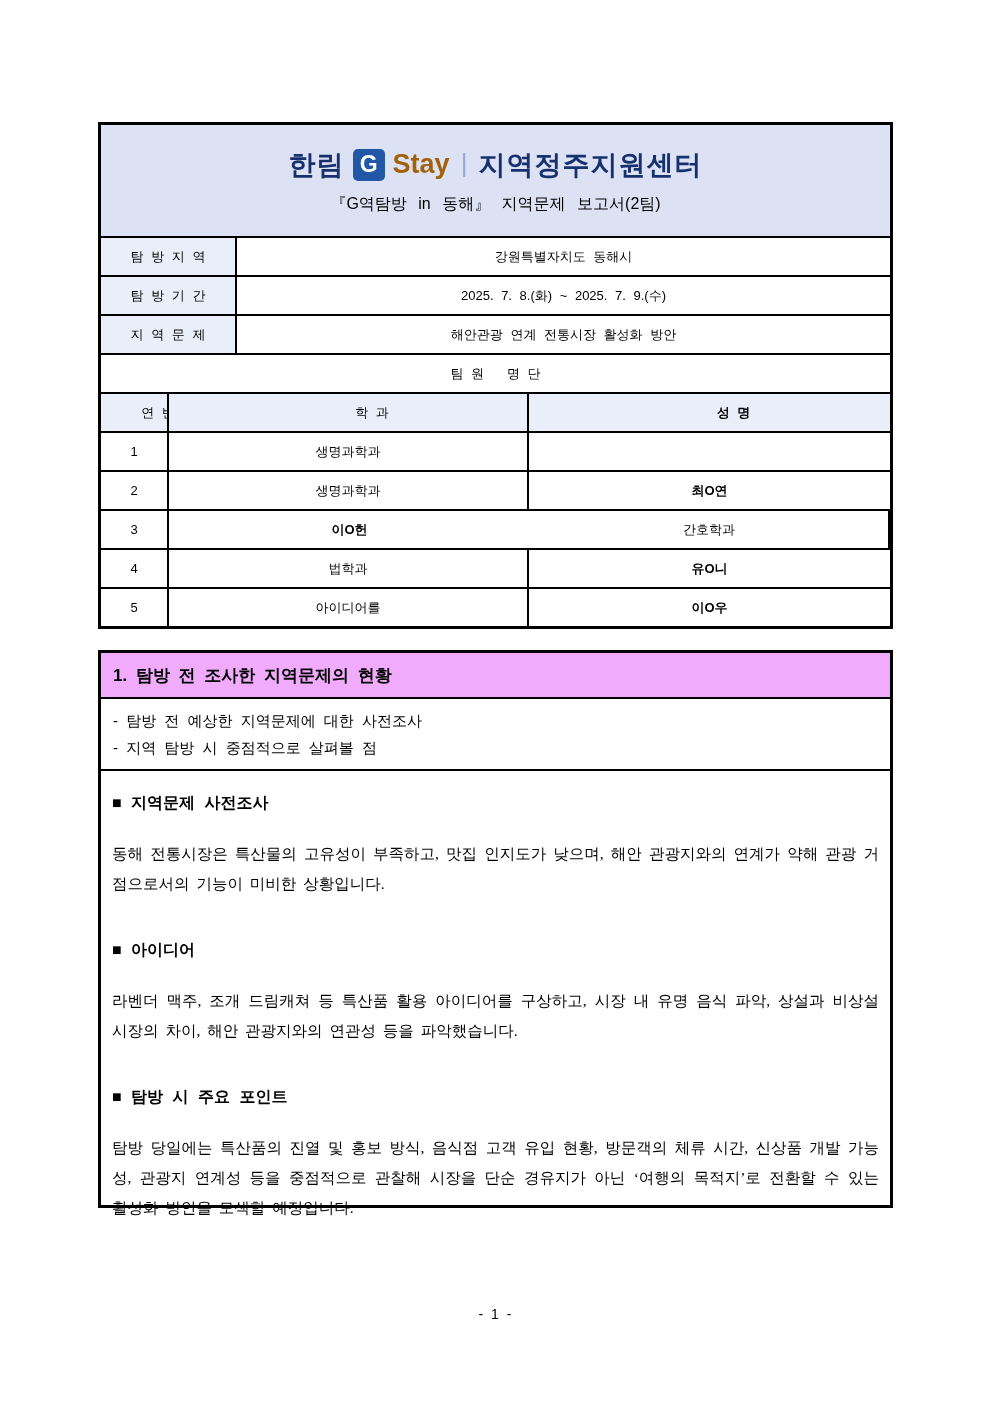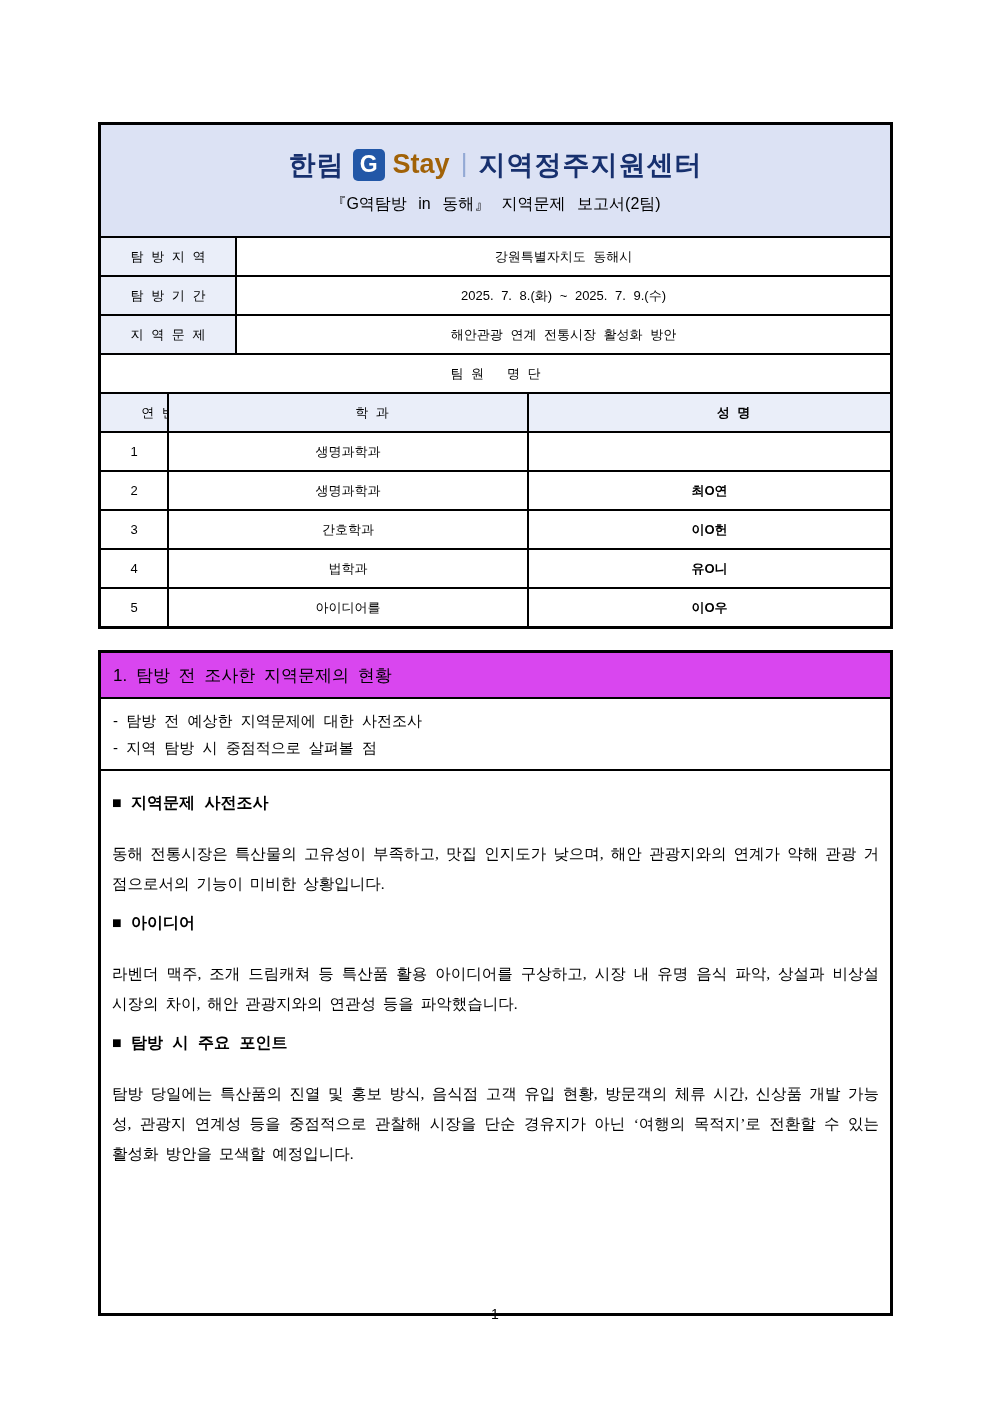--- a/index.html
+++ b/index.html
@@ -24,24 +24,24 @@
   .lbl { width:136px; background:#eaeef9; border-right:2px solid #000; }
   .val { flex:1; }
   .team-title { flex:1; }
   .team-c1 { width:68px; border-right:2px solid #000; }
   .team-c2 { width:360px; border-right:2px solid #000; }
   .team-c3 { flex:1;font-weight:bold; }
   .team-hdr .cell { background:#eaeef9;padding-left:48px; }
 
   
   .tbl2 { margin-top:21px; }
-  .sec-header { height:44px; background:#d946ef; display:flex; align-items:center; padding:0 12px; font-weight:normal; font-size:17px; word-spacing:4px; }
+  .sec-header { height:44px; background:#f0abfc; display:flex; align-items:center; padding:0 12px; font-weight:bold; font-size:17px; word-spacing:4px; }
   .sec-bullets { border-top:2px solid #000; padding:8px 12px; font-size:15px; line-height:27px; word-spacing:4px; }
-  .sec-content { border-top:2px solid #000; height:544px; padding:4px 11px 0 11px; }
-  .blk-h { font-weight:bold; font-size:16px; margin-top:14px; word-spacing:5px; }
+  .sec-content { border-top:2px solid #000; height:436px; padding:4px 11px 0 11px; }
+  .blk-h { font-weight:bold; font-size:16px; margin-top:41px; word-spacing:5px; }
   .blk-h.first { margin-top:18px; }
   .blk-p { margin-top:25px; font-size:15.5px; line-height:30px; text-align:justify; word-spacing:3px;font-family:Liberation Serif, serif; }
 
   .footer { position:absolute; left:0; top:1306px; width:100%; text-align:center; font-size:14px; letter-spacing:2px; }
 </style>
 </head>
 <body>
 
 <div class="page">
   <div class="doc">
@@ -86,22 +86,22 @@
         <div class="cell team-c1">1</div>
         <div class="cell team-c2">생명과학과</div>
       </div>
       <div class="row">
         <div class="cell team-c1">2</div>
         <div class="cell team-c2">생명과학과</div>
         <div class="cell team-c3">최O연</div>
       </div>
       <div class="row">
         <div class="cell team-c1">3</div>
+        <div class="cell team-c3">이O헌</div>
         <div class="cell team-c2">간호학과</div>
-        <div class="cell team-c3">이O헌</div>
       </div>
       <div class="row">
         <div class="cell team-c1">4</div>
         <div class="cell team-c2">법학과</div>
         <div class="cell team-c3">유O니</div>
       </div>
       <div class="row">
         <div class="cell team-c1">5</div>
         <div class="cell team-c2">아이디어를</div>
         <div class="cell team-c3">이O우</div>

